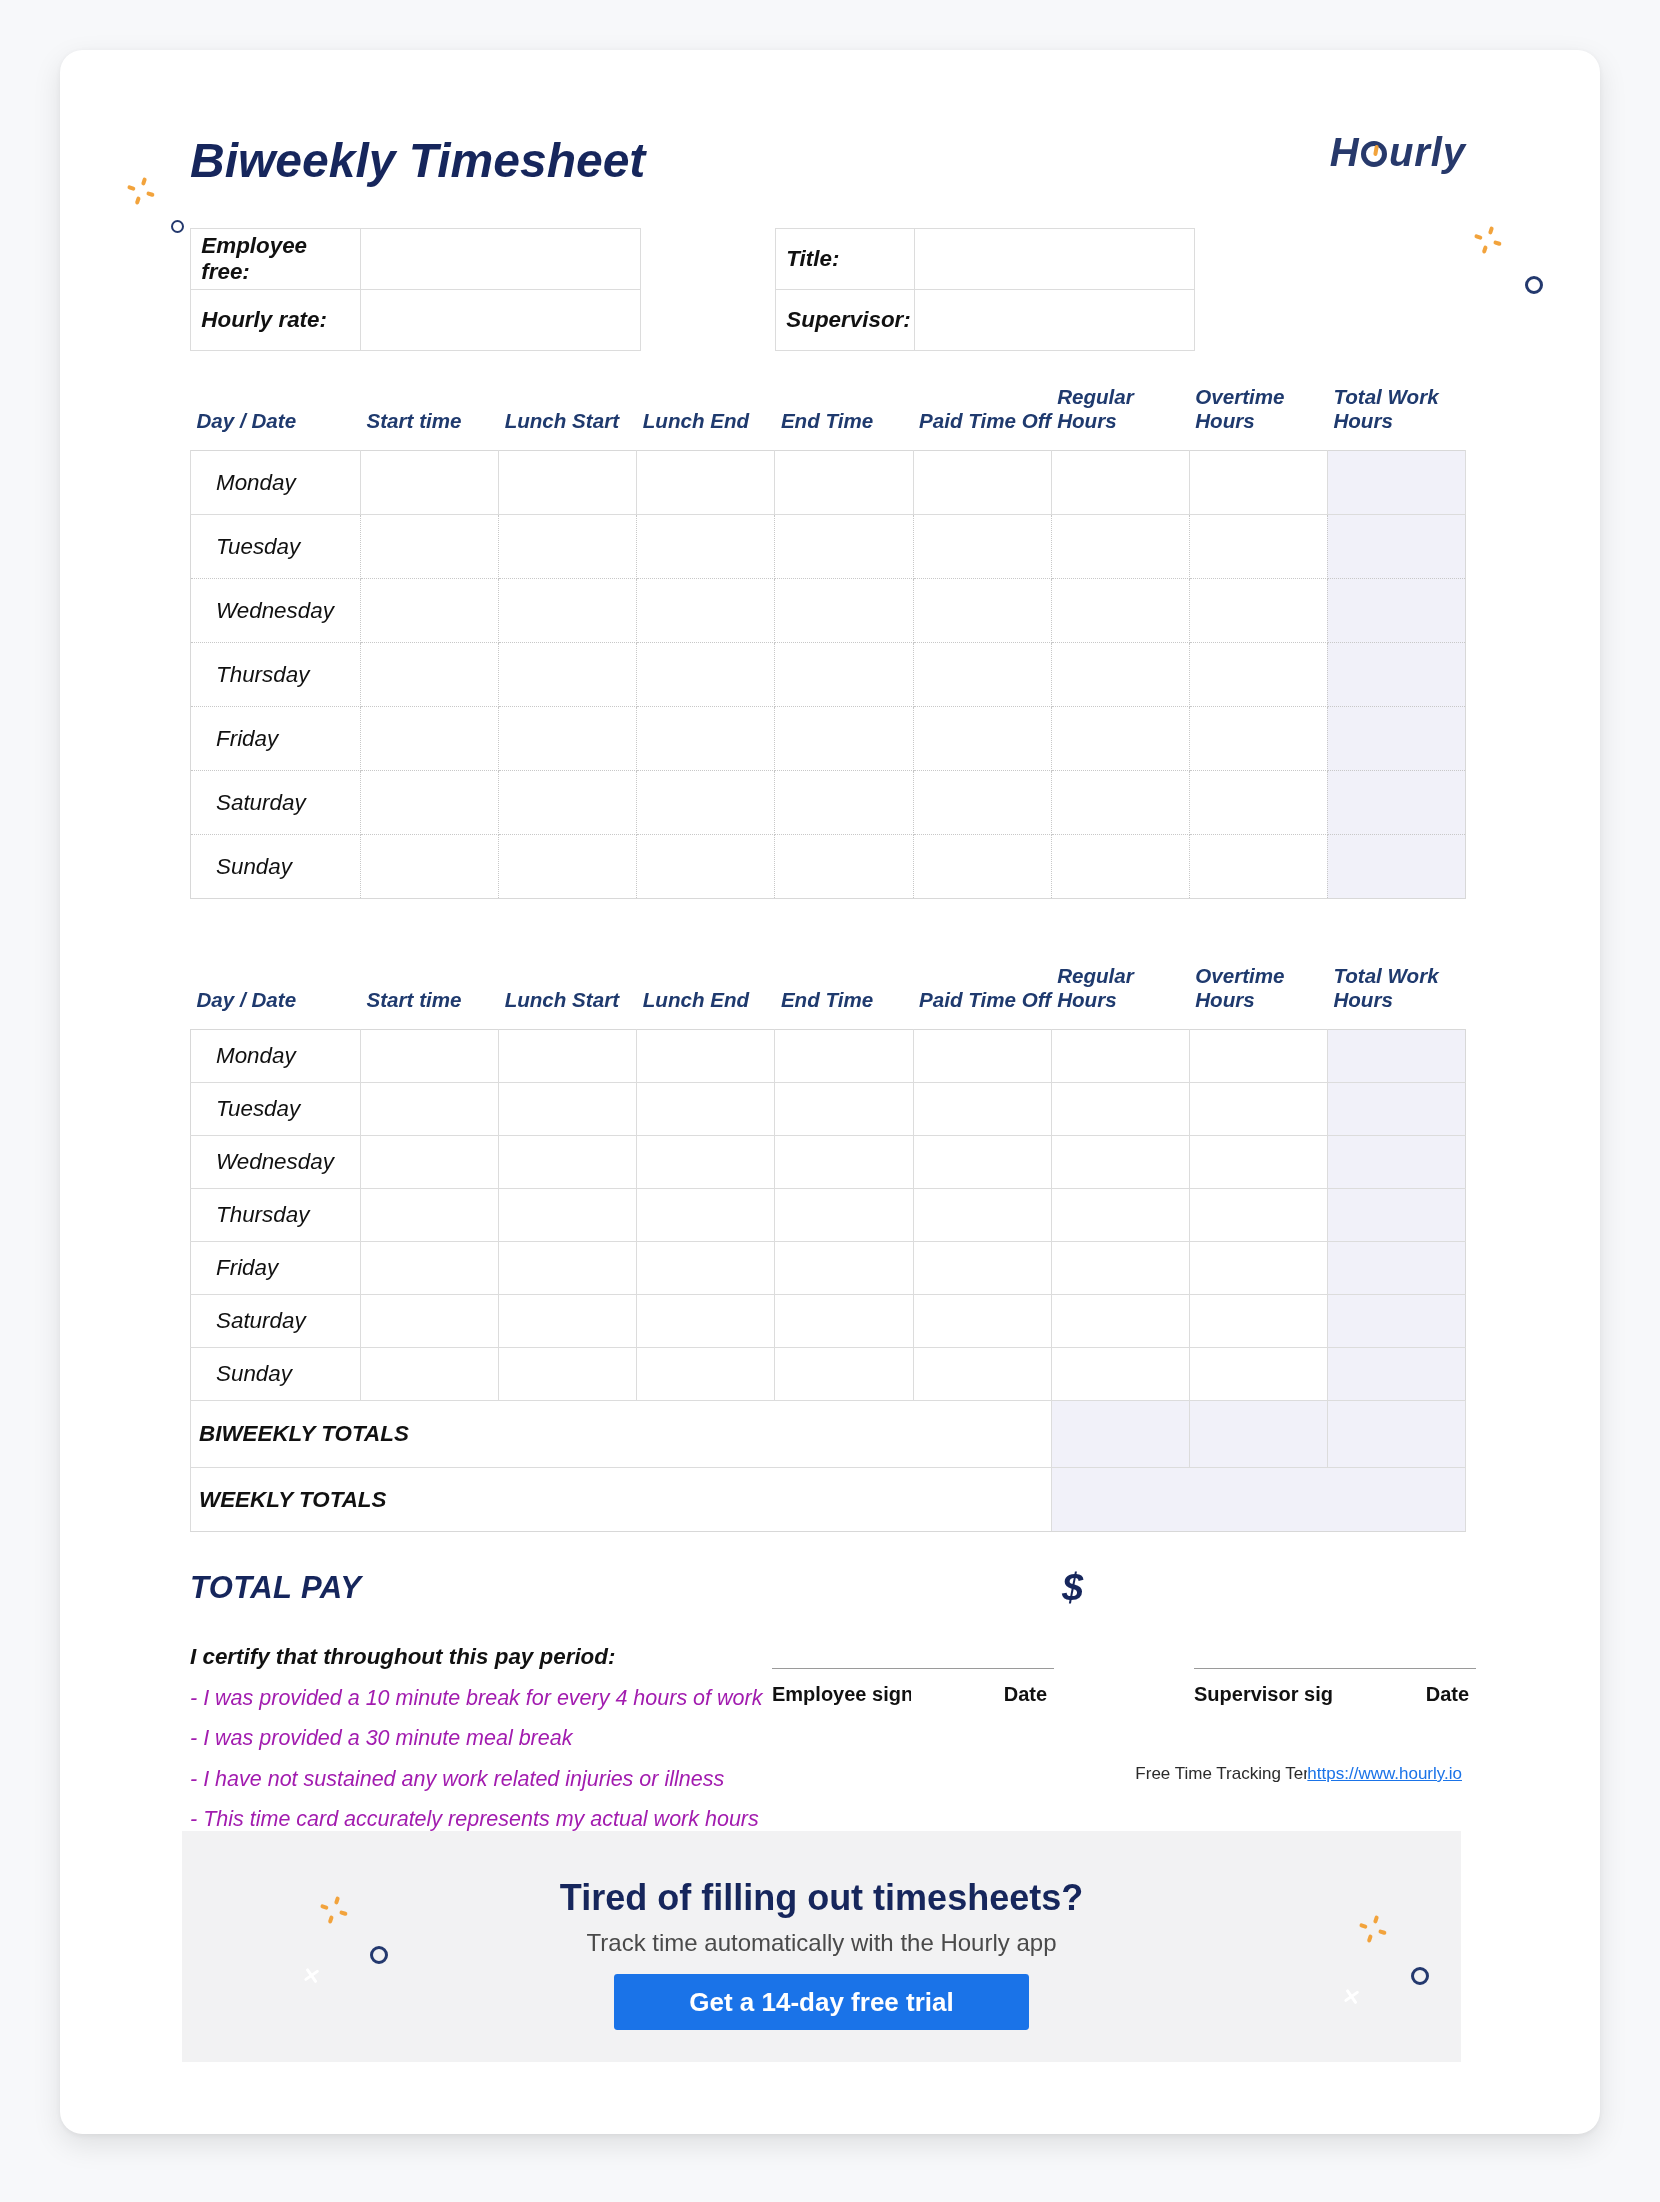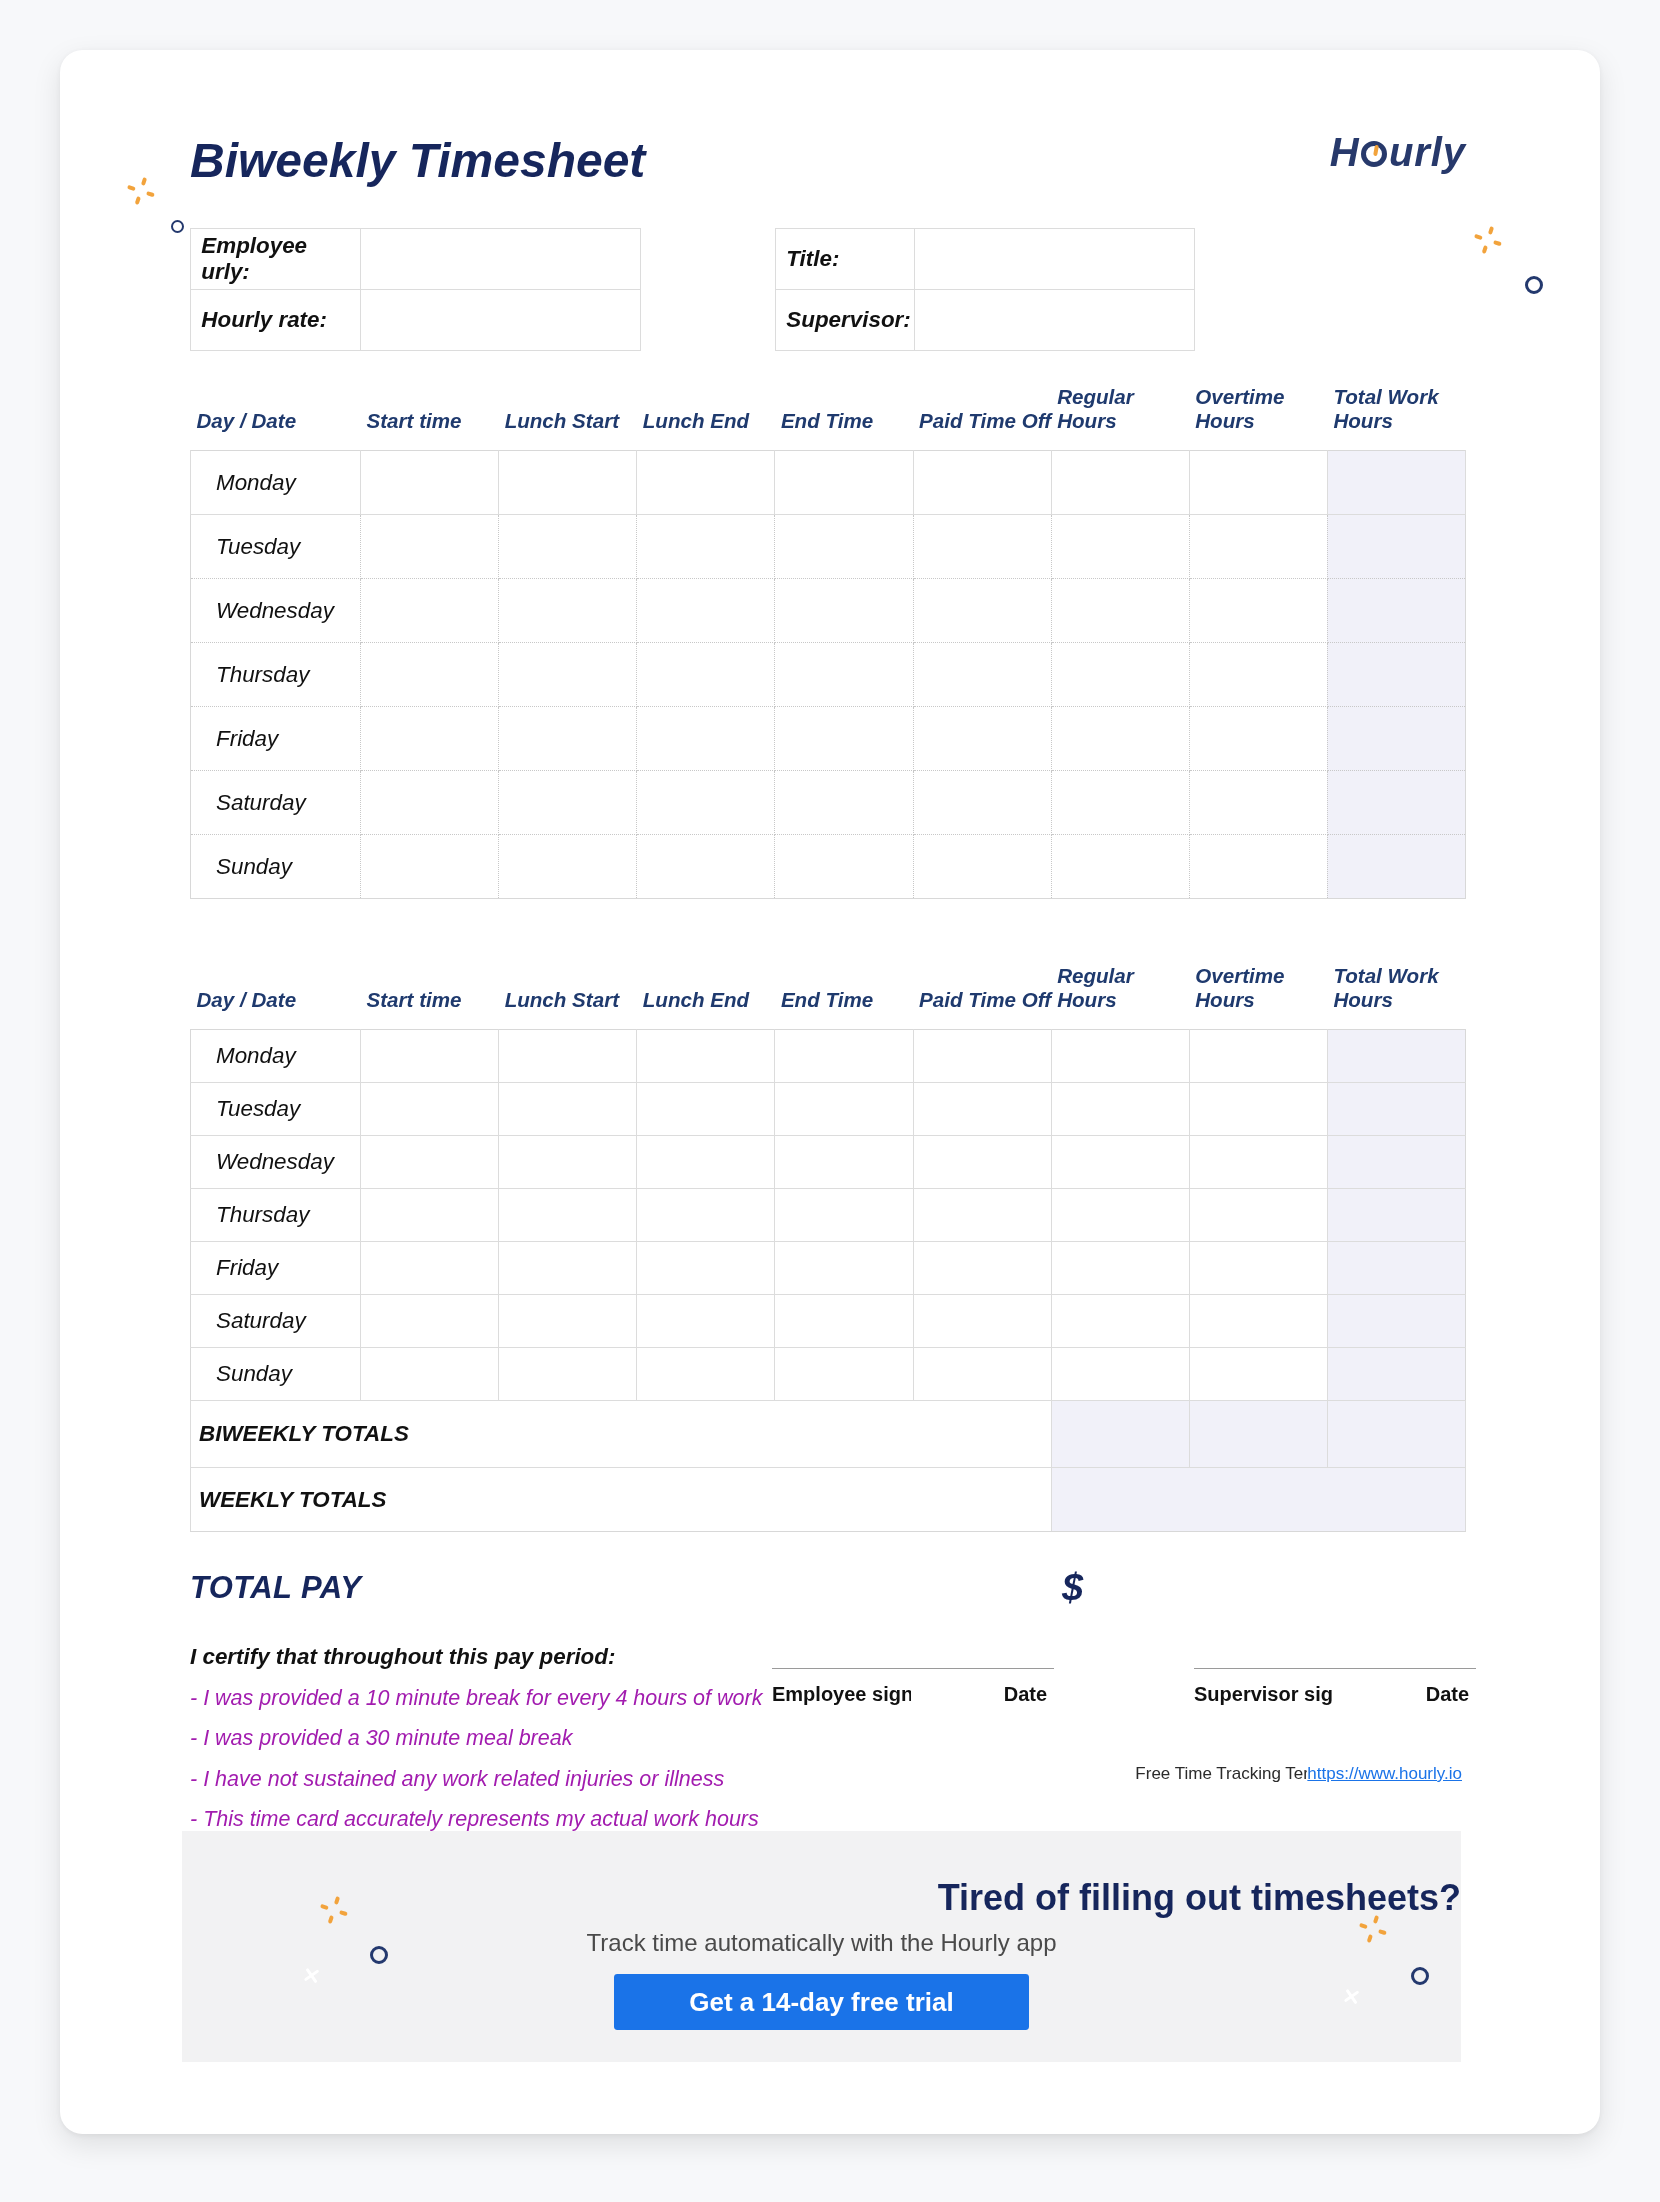--- a/index.html
+++ b/index.html
@@ -73,21 +73,21 @@
   .sig-labels { display:flex; justify-content:space-between; margin-top:13.8px; padding-right:6.9px; font-size:20px; font-weight:700; color:#111; }
   .clip-sig { display:inline-block; max-width:139px; overflow:hidden; white-space:nowrap; }
 
   
   .credit { position:absolute; top:1714px; right:138px; font-size:17px; color:#2b2b2b; white-space:nowrap; display:flex; align-items:baseline; }
   .clip-credit { display:inline-block; max-width:172px; overflow:hidden; white-space:nowrap; }
   .credit a { color:#1a73e8; text-decoration:underline; font-size:17px; }
 
   
   .banner { position:absolute; left:122px; top:1781px; width:1279px; height:231px; background:#f2f2f3; text-align:center; overflow:hidden; }
-  .banner h2 { margin-top:46px; font-size:36px; font-weight:700; color:#16265c;text-align:right; }
+  .banner h2 { margin-top:46px; font-size:36px; font-weight:700; color:#16265c; }
   .banner .sub { margin-top:10.3px; font-size:24px; color:#4a4a4a; }
   .cta { margin-top:17px; width:415px; height:56px; background:#1a73e8; border:none; border-radius:3.4px;
          color:#fff; font-size:26px; font-weight:700; font-family:"Liberation Sans", sans-serif; cursor:pointer; }
 </style>
 </head>
 <body>
 
 <div class="card">
 
   <div class="sparkle" style="left:67px; top:127px;">
@@ -108,21 +108,21 @@
   <div class="content">
     <div class="hdr">
       <h1>Biweekly Timesheet</h1>
       <div class="logo"><span>H</span><span class="logo-o"><span class="logo-tick"></span></span><span>urly</span></div>
     </div>
 
     <div class="info-row">
       <table class="info left">
         <tbody>
             <tr>
-              <td class="lbl">Employee urly:</td>
+              <td class="lbl">Employee free:</td>
               <td class="val"></td>
             </tr>
         <tr>
               <td class="lbl">Hourly rate:</td>
               <td class="val"></td>
             </tr>
       </tbody>
         </table>
       <table class="info right">
         <tbody>

